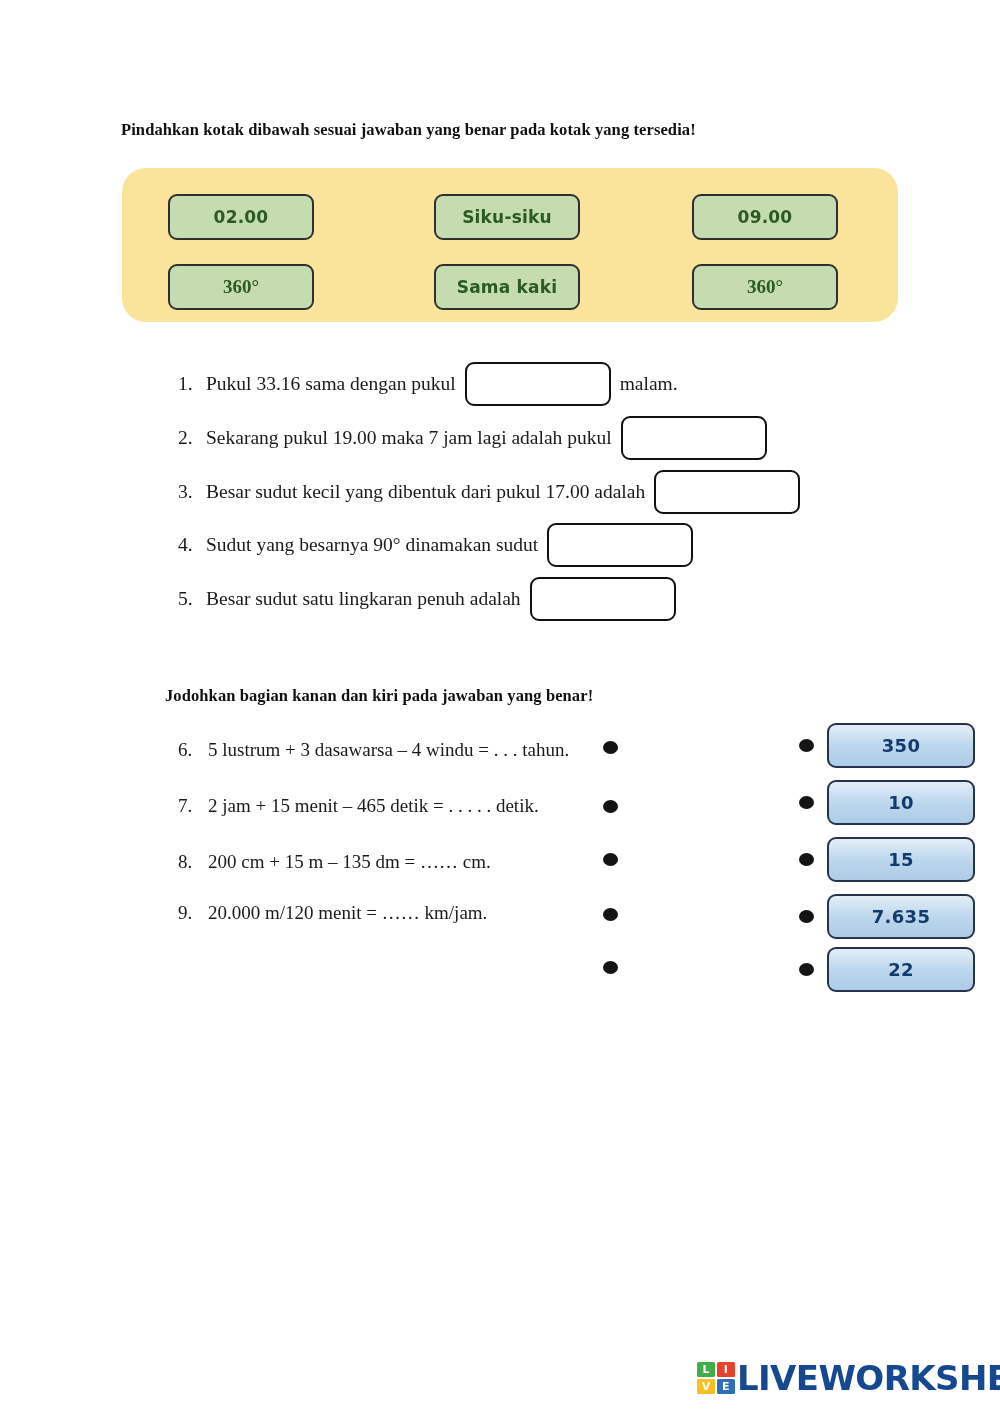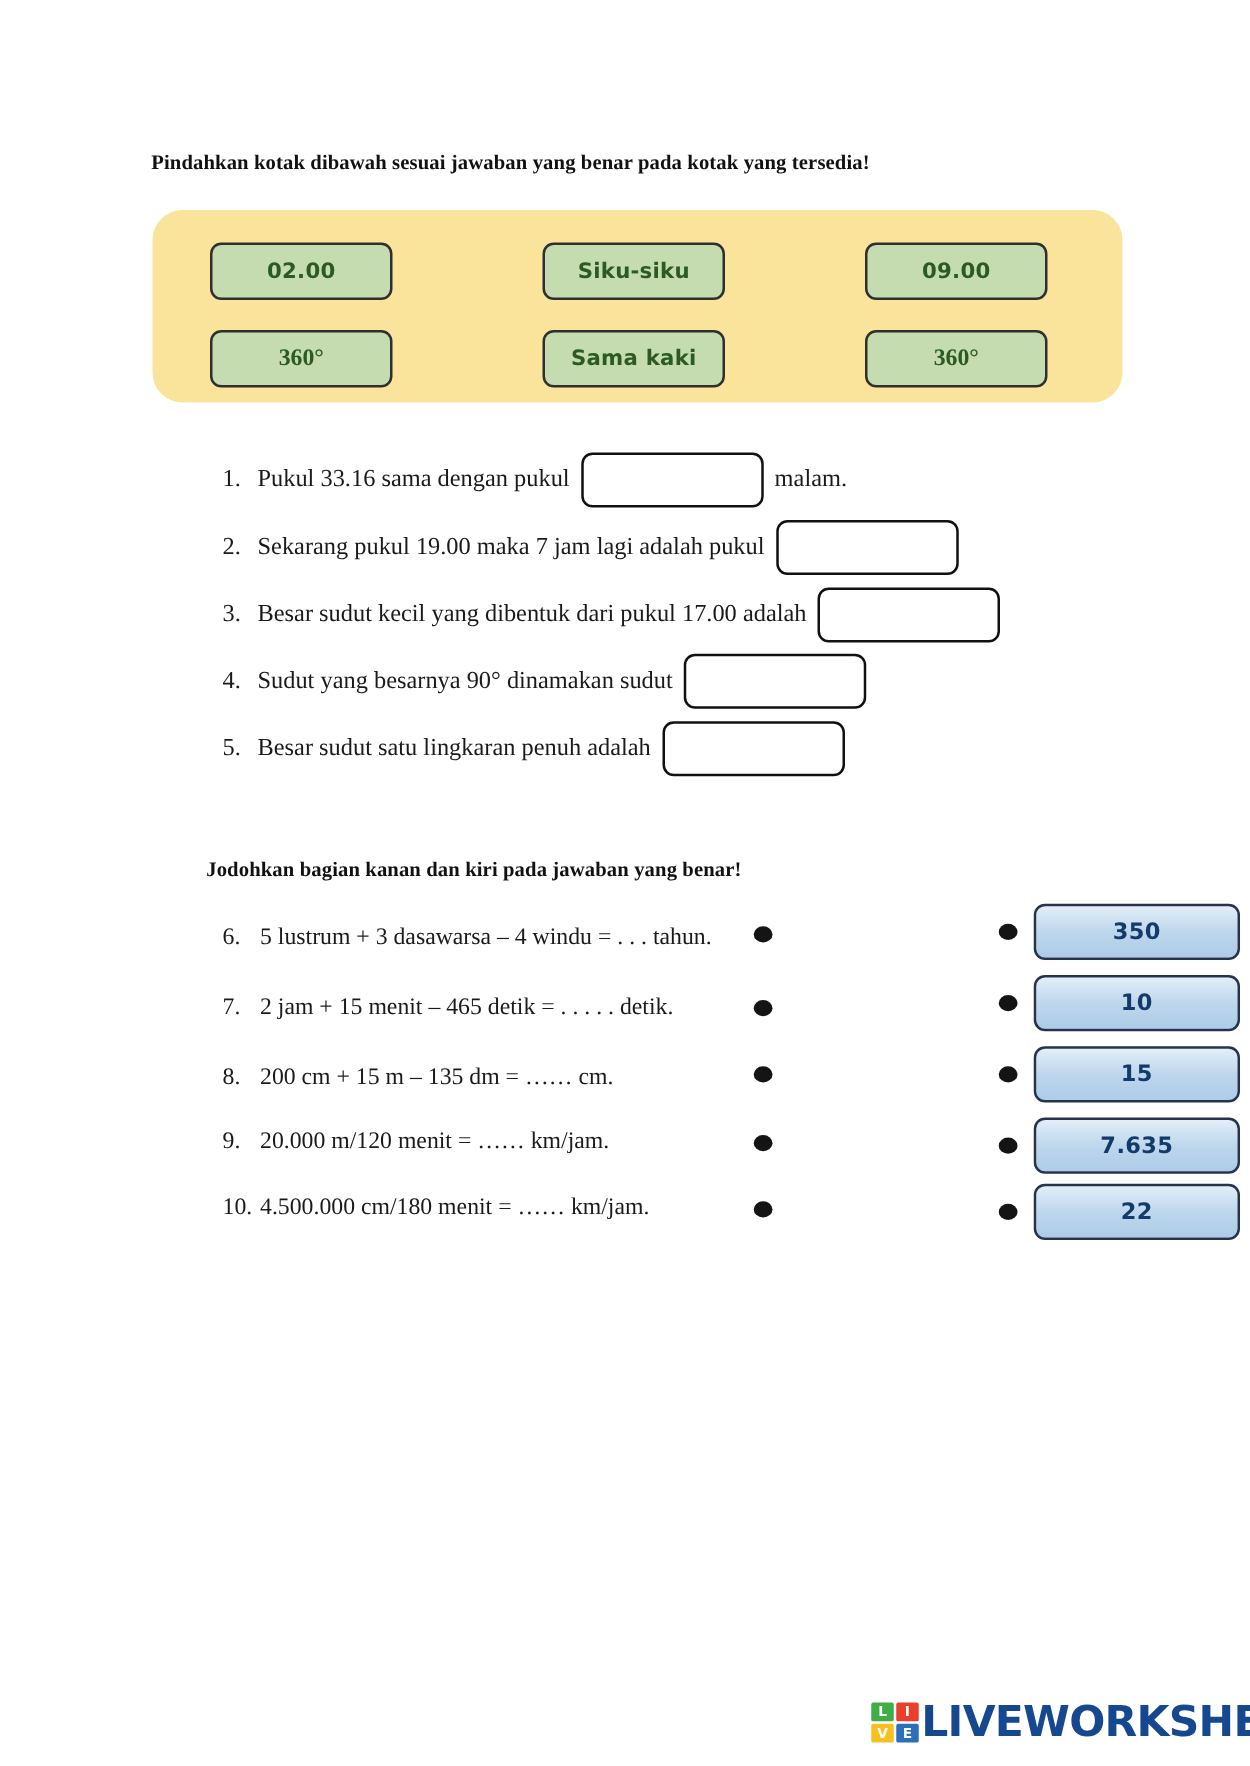--- a/index.html
+++ b/index.html
@@ -135,21 +135,21 @@
     position: absolute;
     left: 799px;
     width: 15px;
     height: 13px;
     border-radius: 50%;
     background: #141414;
   }
   .answer-box {
     position: absolute;
     left: 827px;
-    width: 165px;
+    width: 148px;
     height: 45px;
     box-sizing: border-box;
     border: 2px solid #25344c;
     border-radius: 9px;
     background: linear-gradient(180deg, #e3eef8 0%, #bcd6ec 52%, #aecce8 100%);
     display: flex;
     align-items: center;
     justify-content: center;
     color: #123a6b;
     font-family: "DejaVu Sans", sans-serif;
@@ -269,24 +269,20 @@
     <span>2 jam + 15 menit – 465 detik = . . . . . detik.</span>
   </div>
   <div class="match-left" style="top:852px;">
     <span class="q-num">8.</span>
     <span>200 cm + 15 m – 135 dm = …… cm.</span>
   </div>
   <div class="match-left" style="top:903px;">
     <span class="q-num">9.</span>
     <span>20.000 m/120 menit  = …… km/jam.</span>
   </div>
-  <div class="match-left" style="top:956px;">
-    <span class="q-num">10.</span>
-    <span>4.500.000 cm/180 menit = …… km/jam.</span>
-  </div>
 
   <span class="left-dot" style="left:603px; top:741px;"></span>
   <span class="left-dot" style="left:603px; top:800px;"></span>
   <span class="left-dot" style="left:603px; top:853px;"></span>
   <span class="left-dot" style="left:603px; top:908px;"></span>
   <span class="left-dot" style="left:603px; top:961px;"></span>
 
   <span class="right-dot" style="top:739px;"></span>
   <span class="right-dot" style="top:796px;"></span>
   <span class="right-dot" style="top:853px;"></span>

